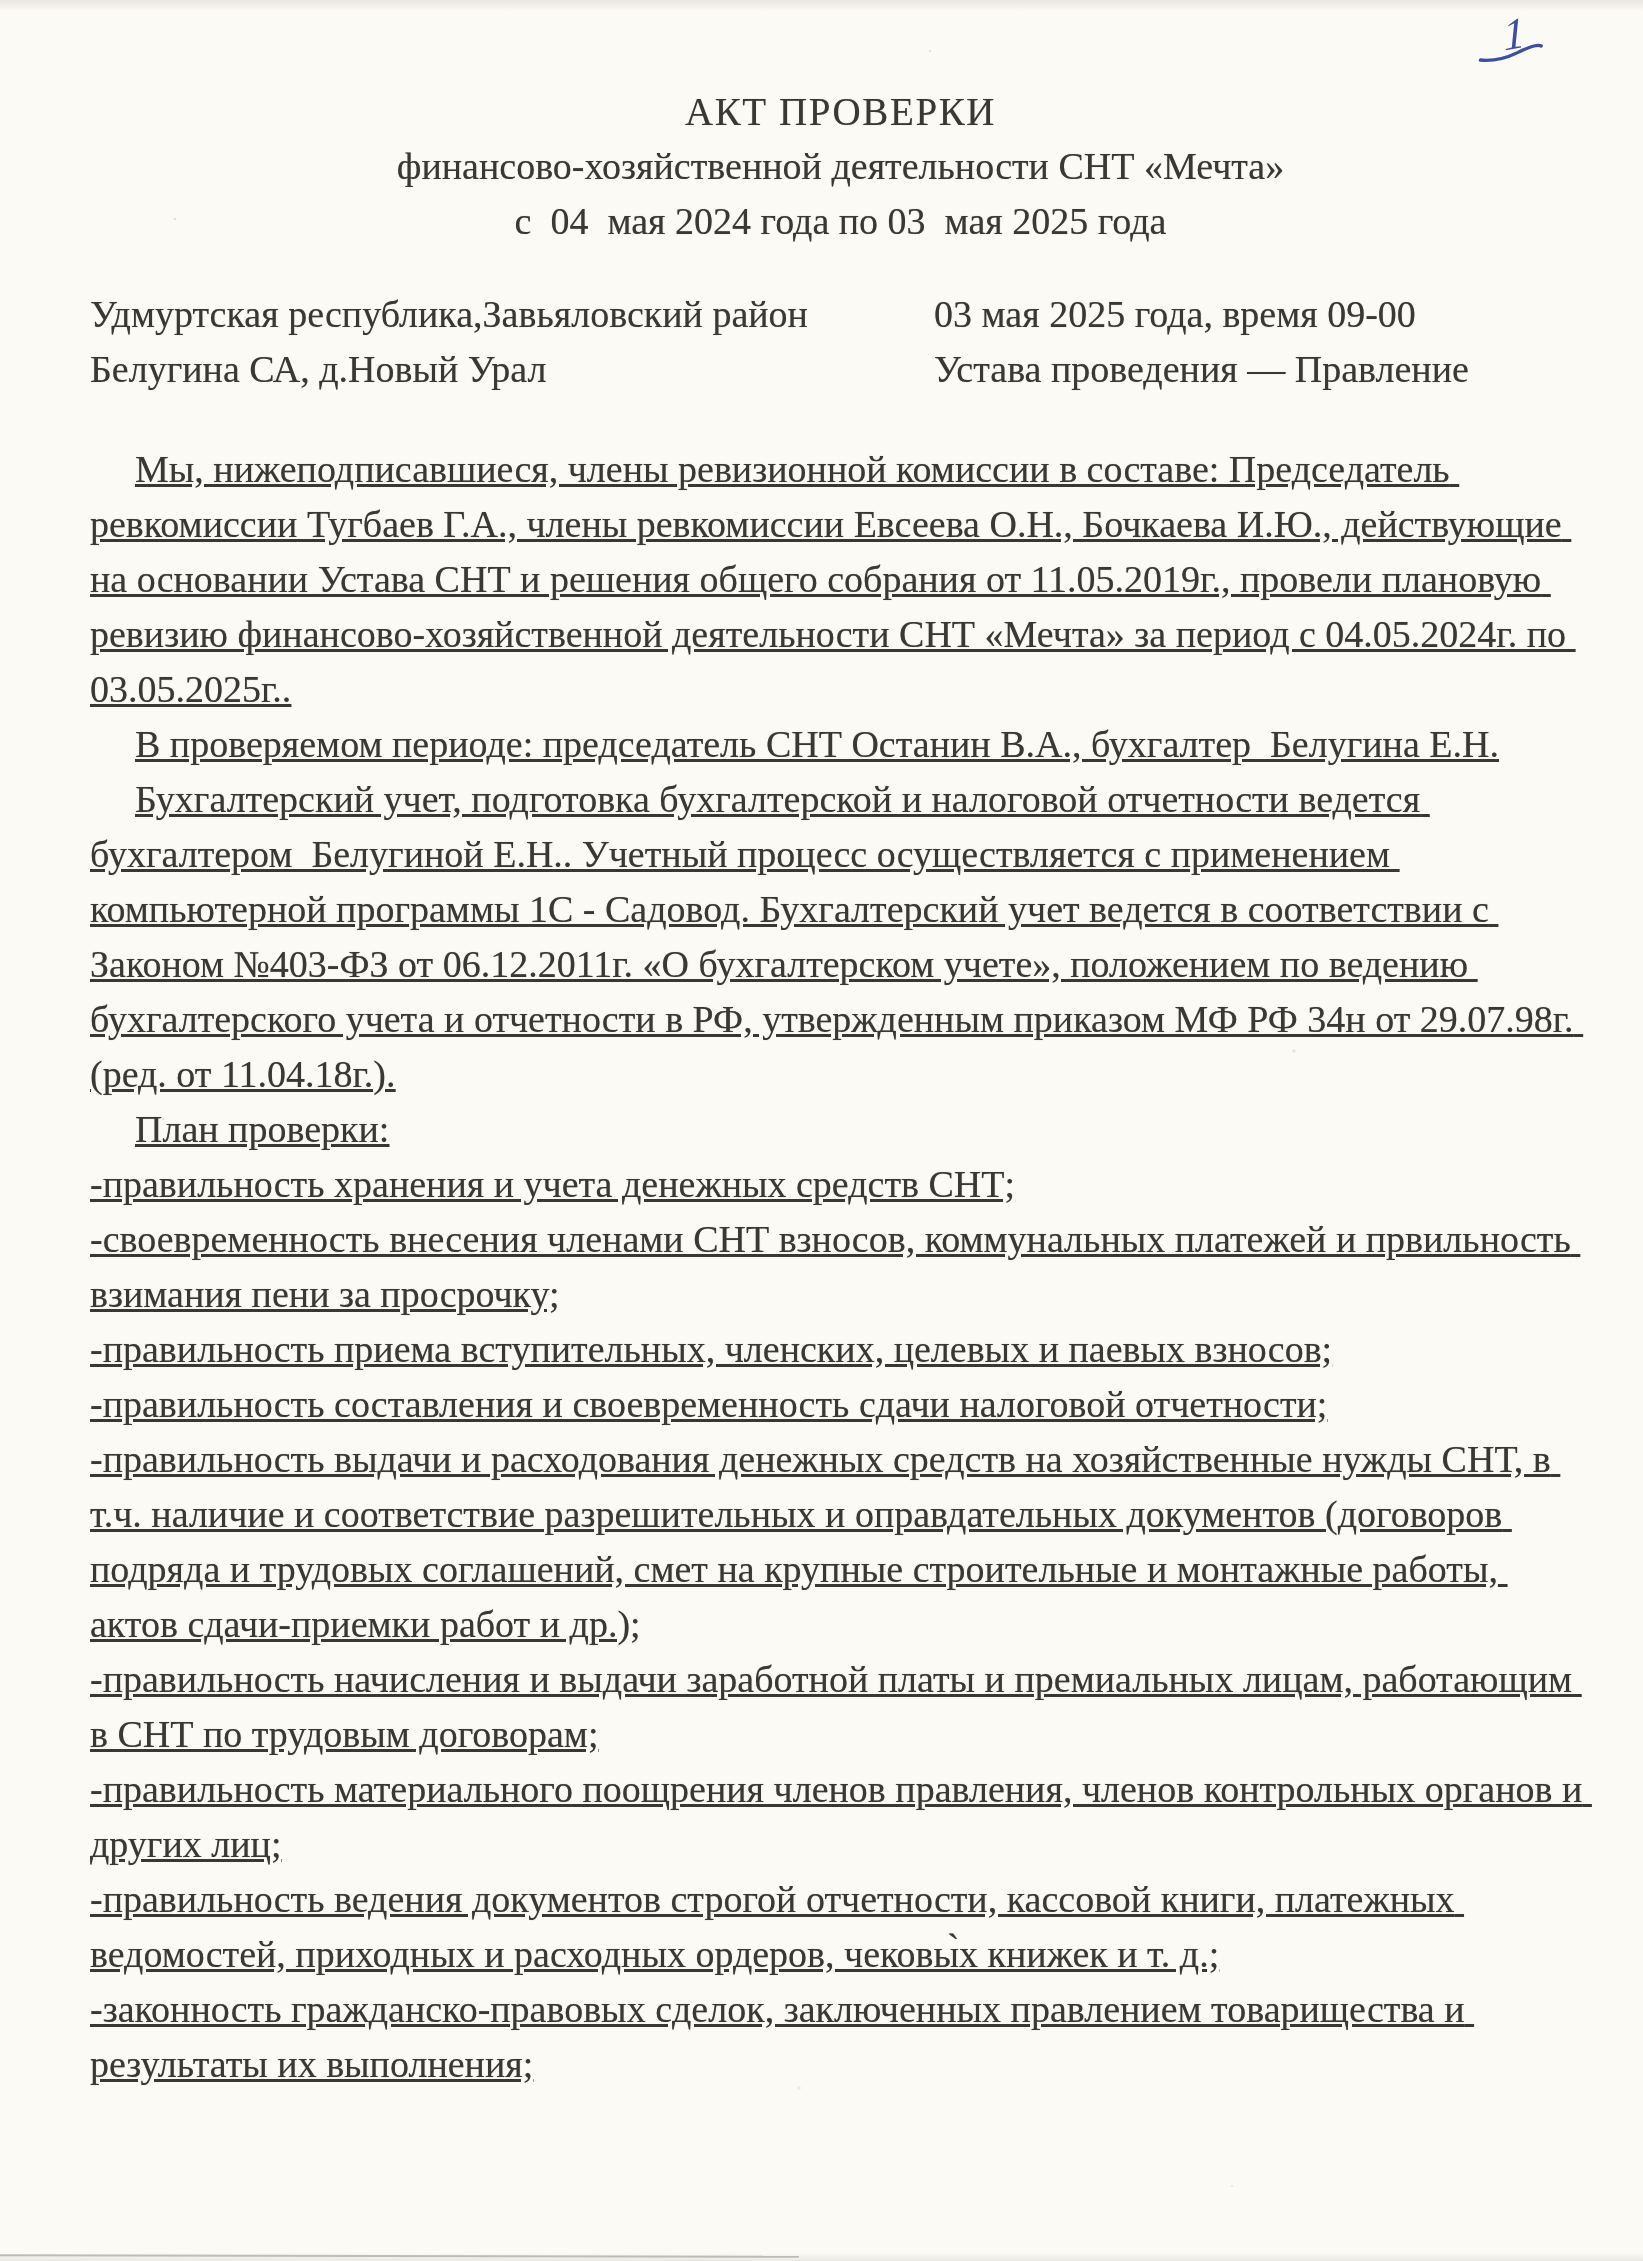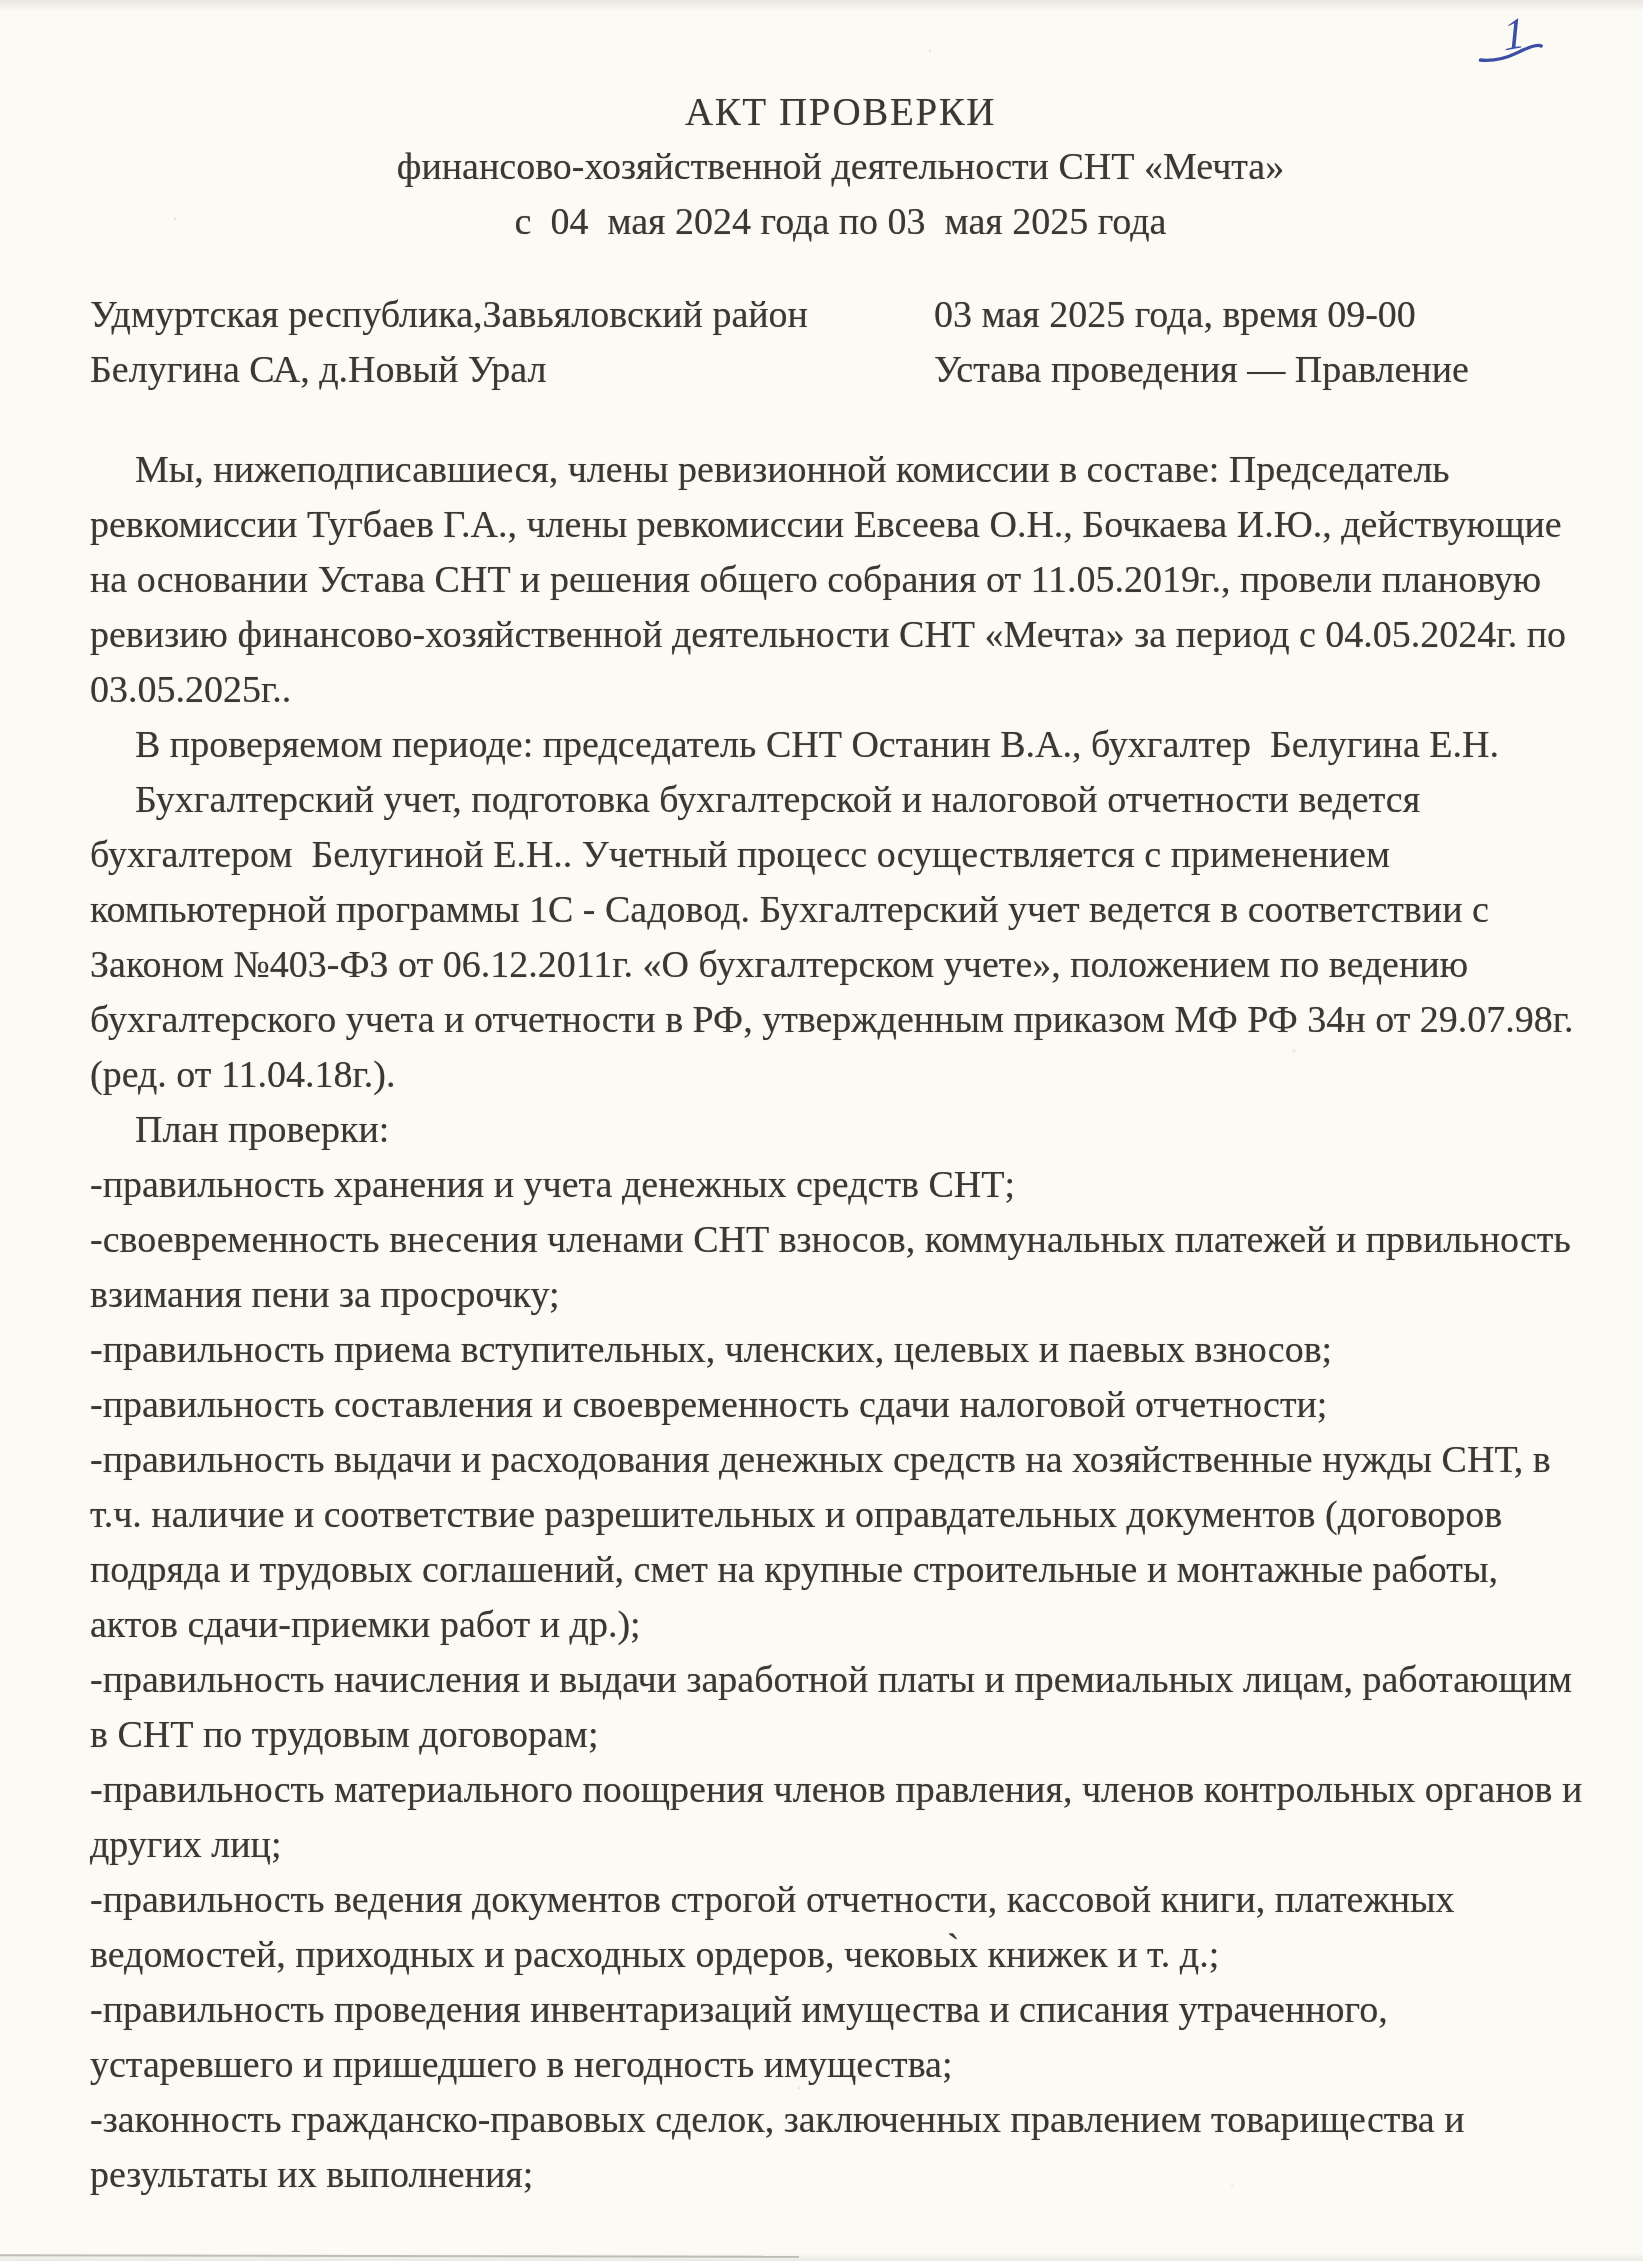--- a/index.html
+++ b/index.html
@@ -36,21 +36,21 @@
     text-shadow:0 0 0.8px rgba(62,58,52,.55);
   }
   .title-block{ margin-top:84px; text-align:center; }
   .title-line{ white-space:pre-wrap; }
   .title-line.main{ font-size:39px; letter-spacing:1.6px; }
   .meta{ display:flex; margin-top:38px; }
   .meta-left{ width:844px; flex:0 0 auto; }
   .meta-right{ flex:1 1 auto; }
   .meta-line{ white-space:pre-wrap; }
   .document-body{ margin-top:45px; }
-  .para{ white-space:pre-wrap; }
+  .para{ white-space:pre-wrap;text-decoration:underline; }
   .para.indent{ text-indent:45px; }
   .handwritten{
     position:absolute;
     top:11.4px;
     right:100px;
     color:#3c4fa5;
     text-shadow:none;
     transform:rotate(-10deg) skewX(-6deg);
     font-style:italic;
     font-size:44px;
@@ -104,21 +104,20 @@
         <div class="para indent">Бухгалтерский учет, подготовка бухгалтерской и налоговой отчетности ведется бухгалтером  Белугиной Е.Н.. Учетный процесс осуществляется с применением компьютерной программы 1С - Садовод. Бухгалтерский учет ведется в соответствии с Законом №403-ФЗ от 06.12.2011г. «О бухгалтерском учете», положением по ведению бухгалтерского учета и отчетности в РФ, утвержденным приказом МФ РФ 34н от 29.07.98г. (ред. от 11.04.18г.).</div>
         <div class="para indent">План проверки:</div>
         <div class="para">-правильность хранения и учета денежных средств СНТ;</div>
         <div class="para">-своевременность внесения членами СНТ взносов, коммунальных платежей и првильность взимания пени за просрочку;</div>
         <div class="para">-правильность приема вступительных, членских, целевых и паевых взносов;</div>
         <div class="para">-правильность составления и своевременность сдачи налоговой отчетности;</div>
         <div class="para">-правильность выдачи и расходования денежных средств на хозяйственные нужды СНТ, в т.ч. наличие и соответствие разрешительных и оправдательных документов (договоров подряда и трудовых соглашений, смет на крупные строительные и монтажные работы, актов сдачи-приемки работ и др.);</div>
         <div class="para">-правильность начисления и выдачи заработной платы и премиальных лицам, работающим в СНТ по трудовым договорам;</div>
         <div class="para">-правильность материального поощрения членов правления, членов контрольных органов и других лиц;</div>
         <div class="para">-правильность ведения документов строгой отчетности, кассовой книги, платежных ведомостей, приходных и расходных ордеров, чековы̀х книжек и т. д.;</div>
-        <div class="para">-правильность проведения инвентаризаций имущества и списания утраченного, устаревшего и пришедшего в негодность имущества;</div>
         <div class="para">-законность гражданско-правовых сделок, заключенных правлением товарищества и результаты их выполнения;</div>
       </div>
 
   </div>
 
   <div class="scan-edge"></div>
 </div>
 
 
 </body></html>

